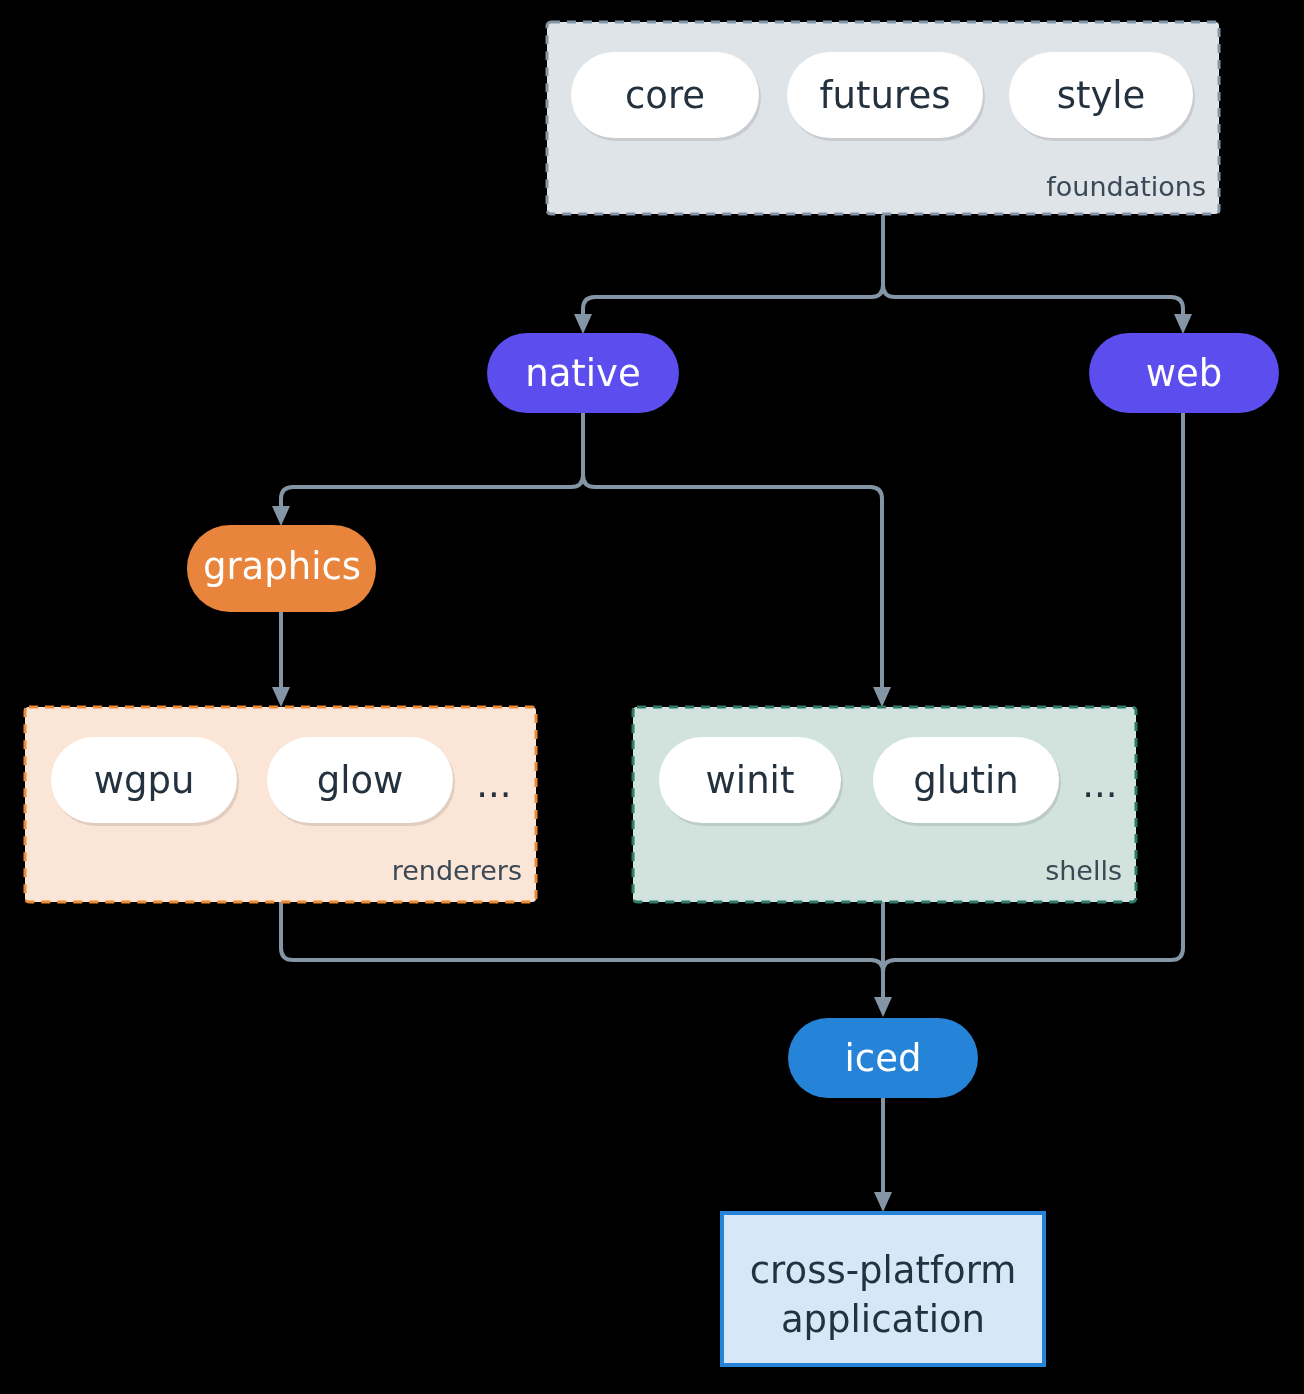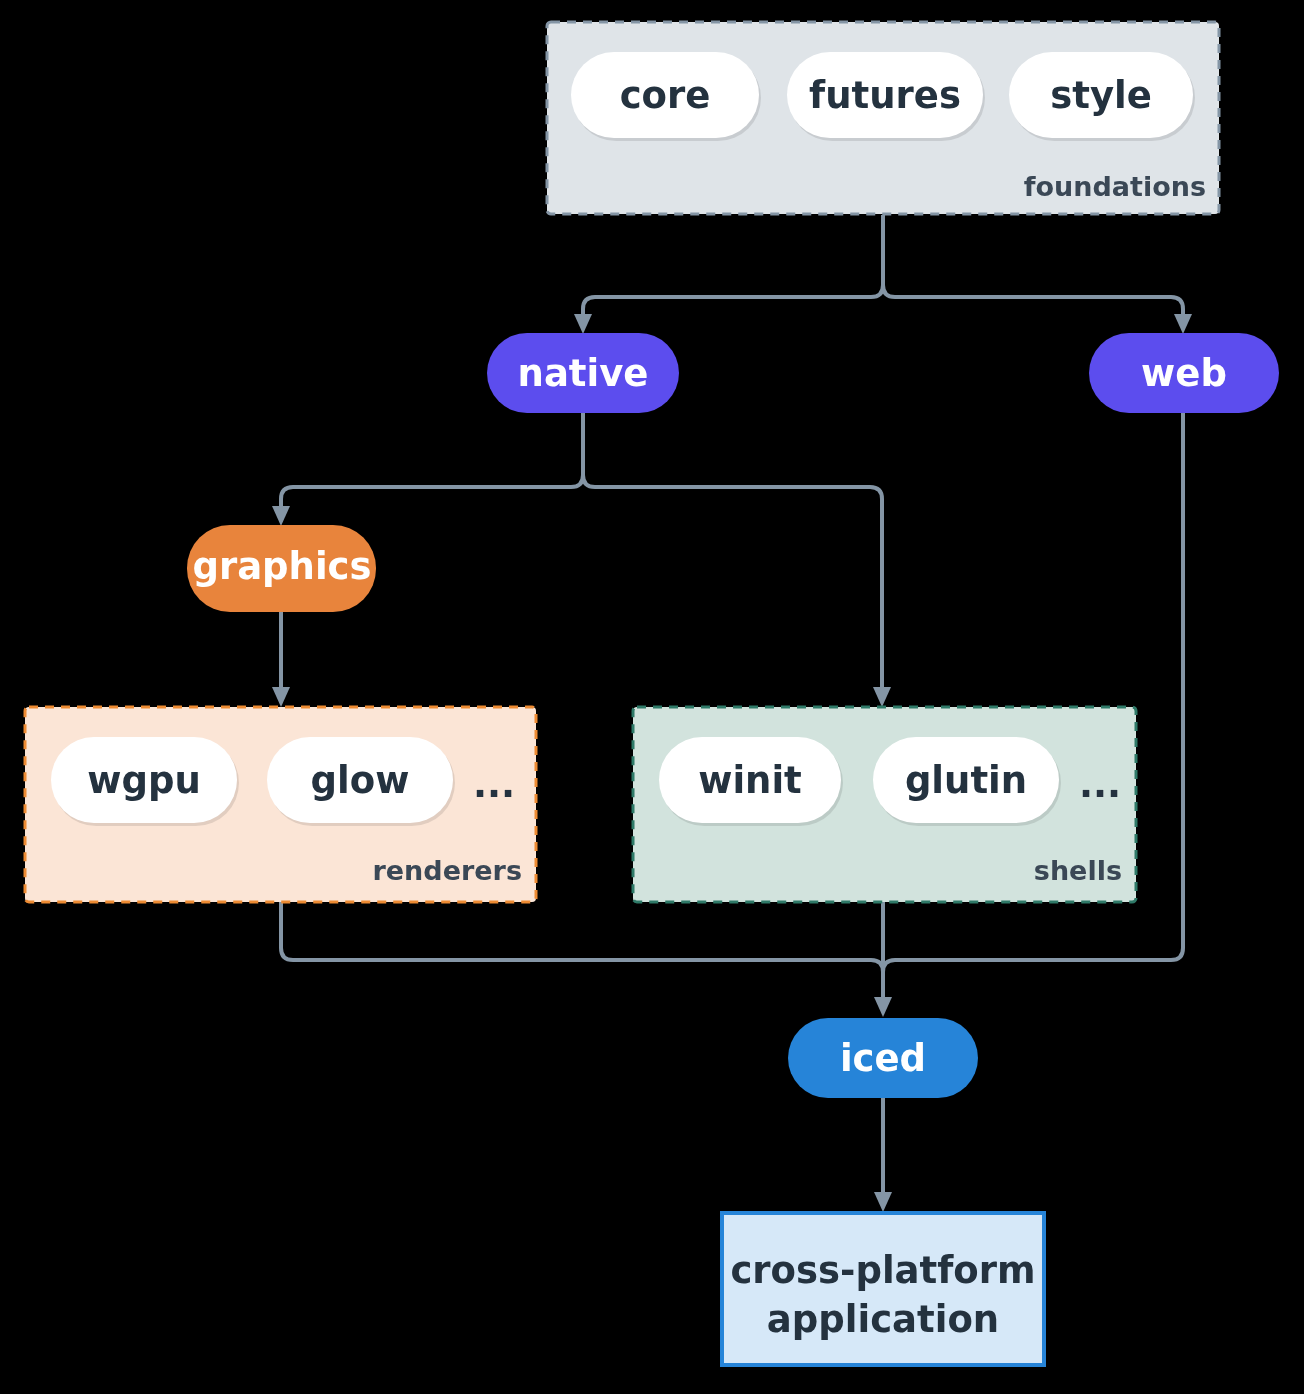--- a/index.html
+++ b/index.html
@@ -7,21 +7,20 @@
     padding: 0;
     background: #000000;
   }
   #canvas {
     position: relative;
     width: 1304px;
     height: 1394px;
     background: #000000;
     overflow: hidden;
     font-family: "DejaVu Sans", "Liberation Sans", sans-serif;
-    font-weight: bold;
   }
   svg.layer {
     position: absolute;
     left: 0;
     top: 0;
     width: 1304px;
     height: 1394px;
   }
   .edge-path {
     fill: none;

